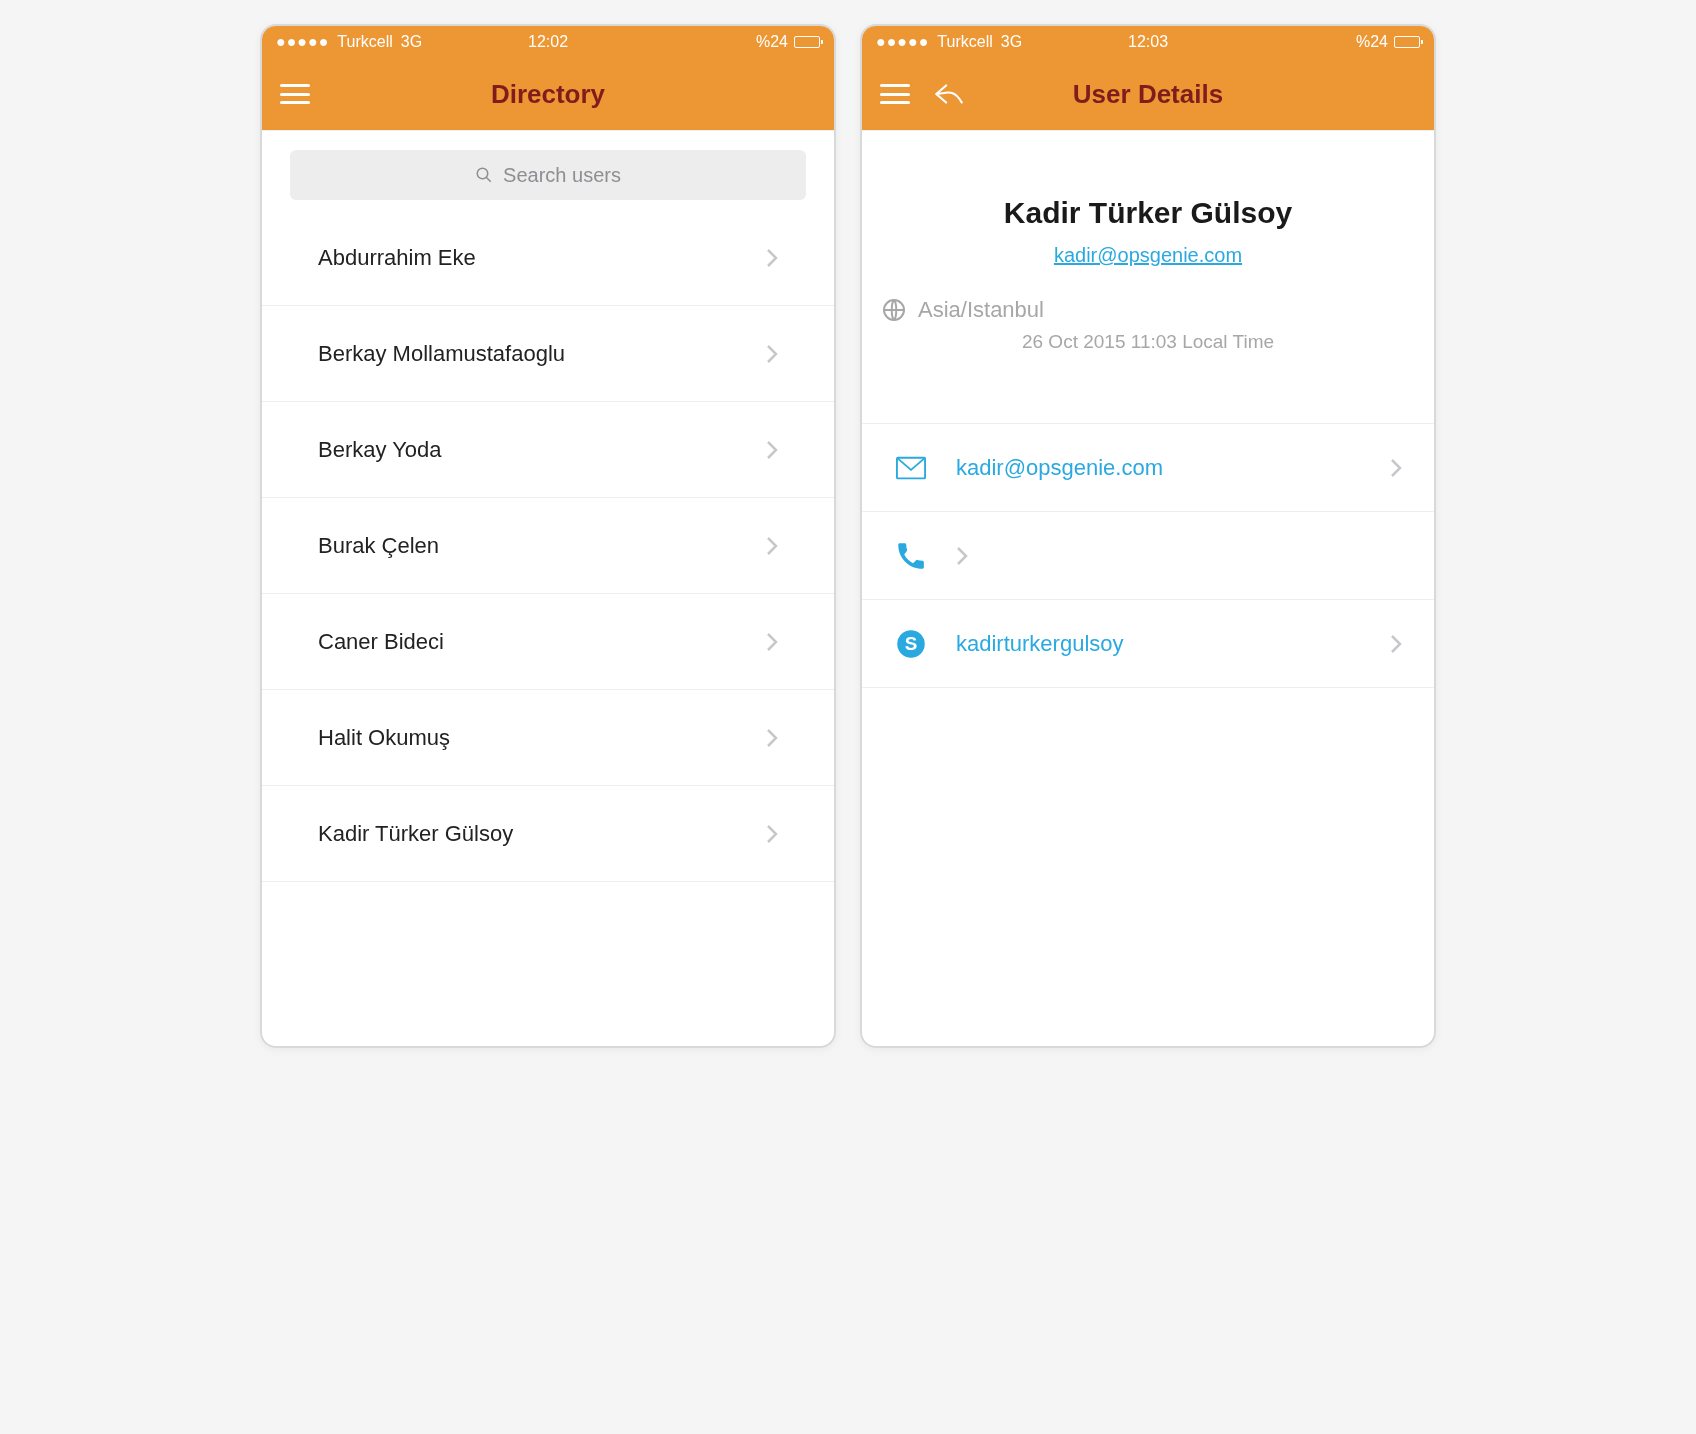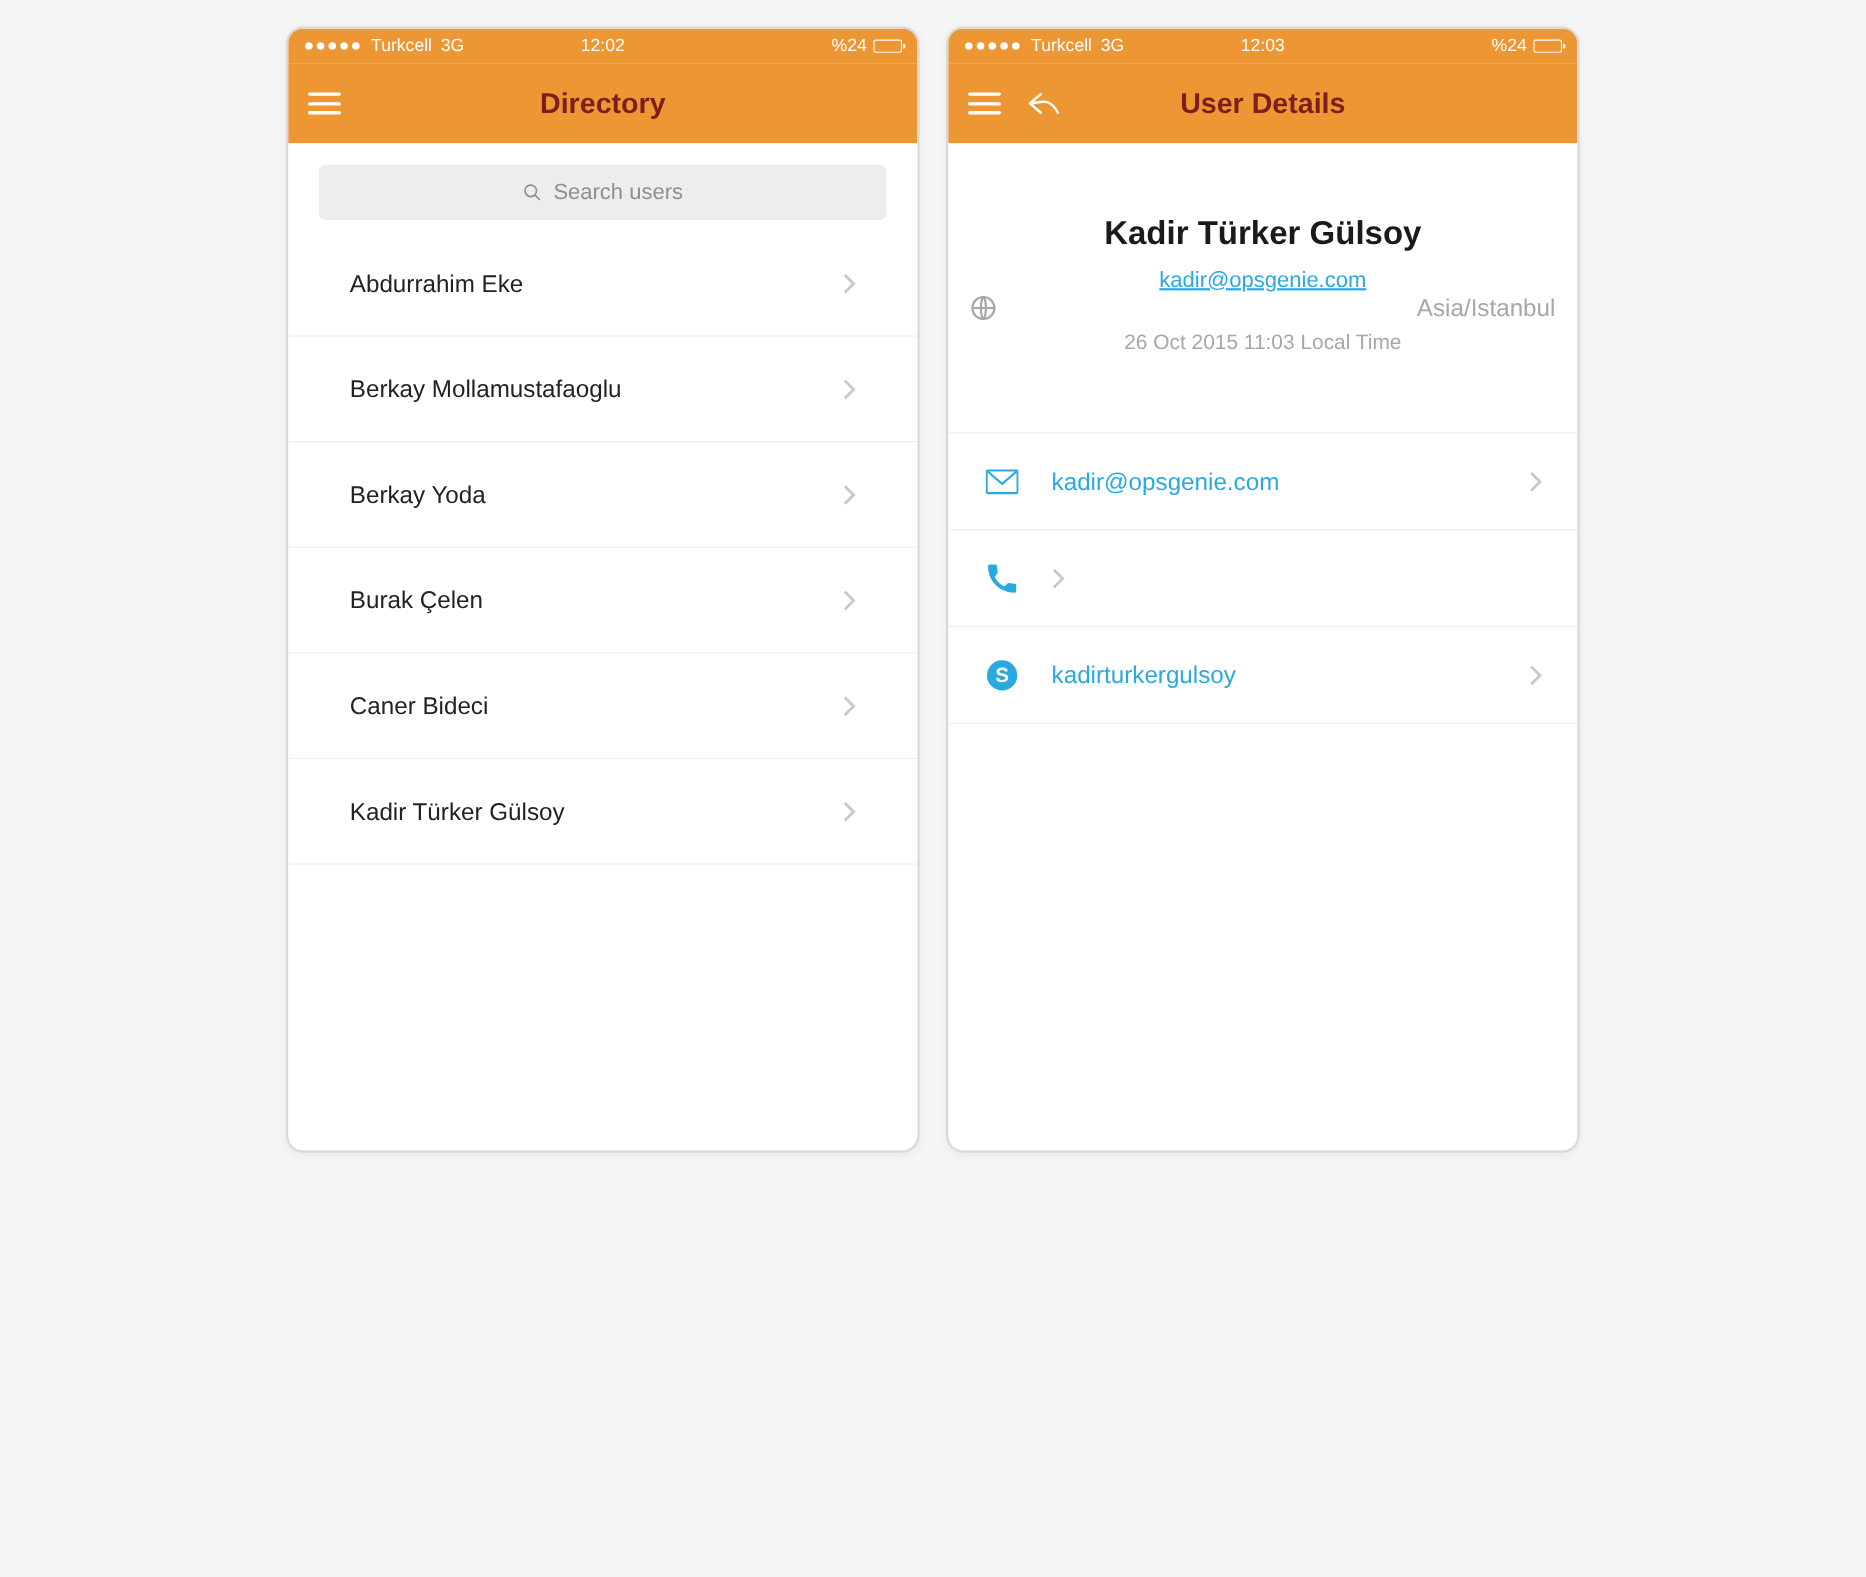--- a/index.html
+++ b/index.html
@@ -91,21 +91,21 @@
   }
   .list-row .name { font-size:22px; color:#222; }
   .chev { color:#C7C7CC; }
   .chev svg { width:12px; height:20px; display:block; }
 
   
   .profile-head { text-align:center; padding: 66px 20px 36px; }
   .profile-name { font-size:30px; font-weight:700; color:#1a1a1a; }
   .profile-email { margin-top:14px; font-size:20px; }
   .profile-email a { color:#2AA9E0; text-decoration:underline; }
-  .tz-row { display:flex; align-items:center; justify-content:space-between; gap:12px; color:#A7A7A7; font-size:22px; }
+  .tz-row { margin-top:30px; display:flex; align-items:center; justify-content:flex-start; gap:12px; color:#A7A7A7; font-size:22px; }
   .tz-row svg { width:24px; height:24px; }
   .local-time { margin-top:8px; color:#A7A7A7; font-size:19px; }
 
   .contact-list { margin-top:34px; border-top:1px solid #EEE; }
   .contact-row {
     display:flex; align-items:center; gap:28px;
     padding: 0 32px; height:88px; border-bottom:1px solid #EEE; cursor:pointer;
   }
   .contact-row .icon { width:34px; display:flex; align-items:center; justify-content:center; color:#2AA9E0; }
   .contact-row .icon svg { width:30px; height:30px; }
@@ -180,20 +180,28 @@
         </div>
         <div class="list-row">
           <span class="name">Caner Bideci</span>
           <span class="chev">
             <svg viewBox="0 0 12 20" fill="none" stroke="#C7C7CC" stroke-width="2.5">
               <path d="M2 2l8 8-8 8"></path>
             </svg>
           </span>
         </div>
         <div class="list-row">
+          <span class="name">Halit Okumuş</span>
+          <span class="chev">
+            <svg viewBox="0 0 12 20" fill="none" stroke="#C7C7CC" stroke-width="2.5">
+              <path d="M2 2l8 8-8 8"></path>
+            </svg>
+          </span>
+        </div>
+        <div class="list-row">
           <span class="name">Kadir Türker Gülsoy</span>
           <span class="chev">
             <svg viewBox="0 0 12 20" fill="none" stroke="#C7C7CC" stroke-width="2.5">
               <path d="M2 2l8 8-8 8"></path>
             </svg>
           </span>
         </div>
       </div>
   </div>
 </div>

